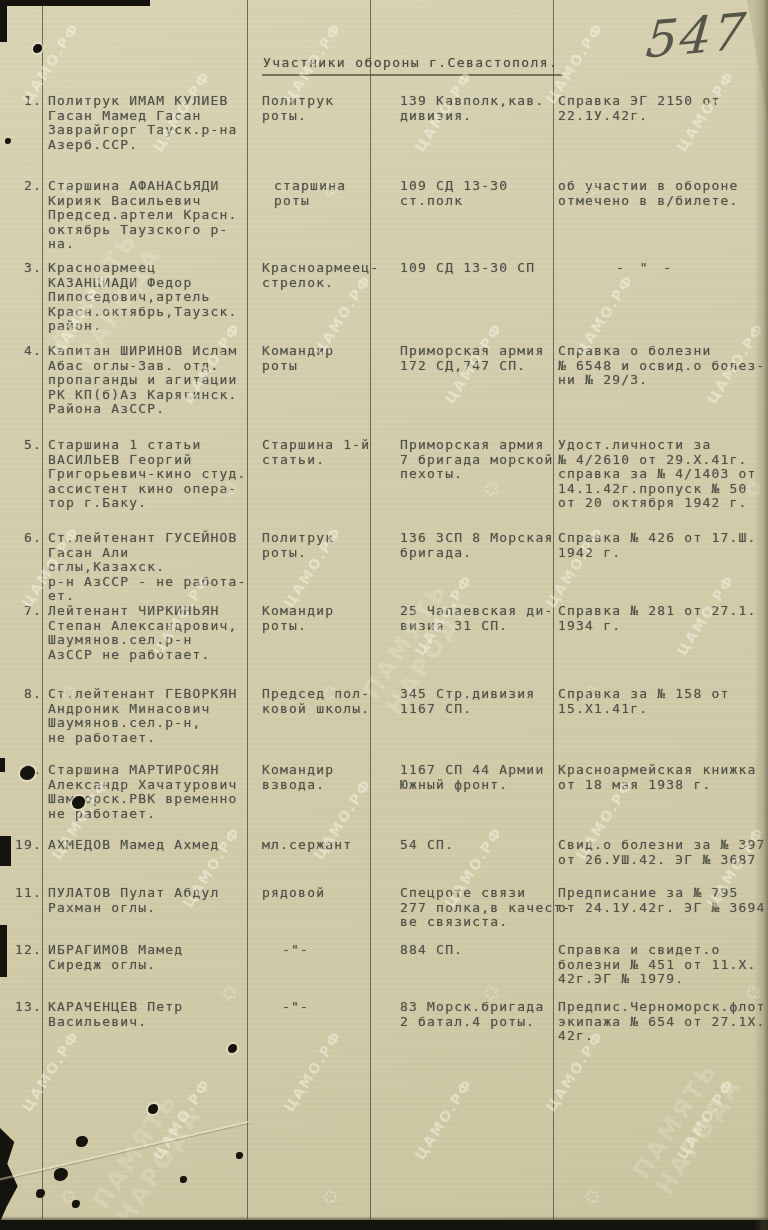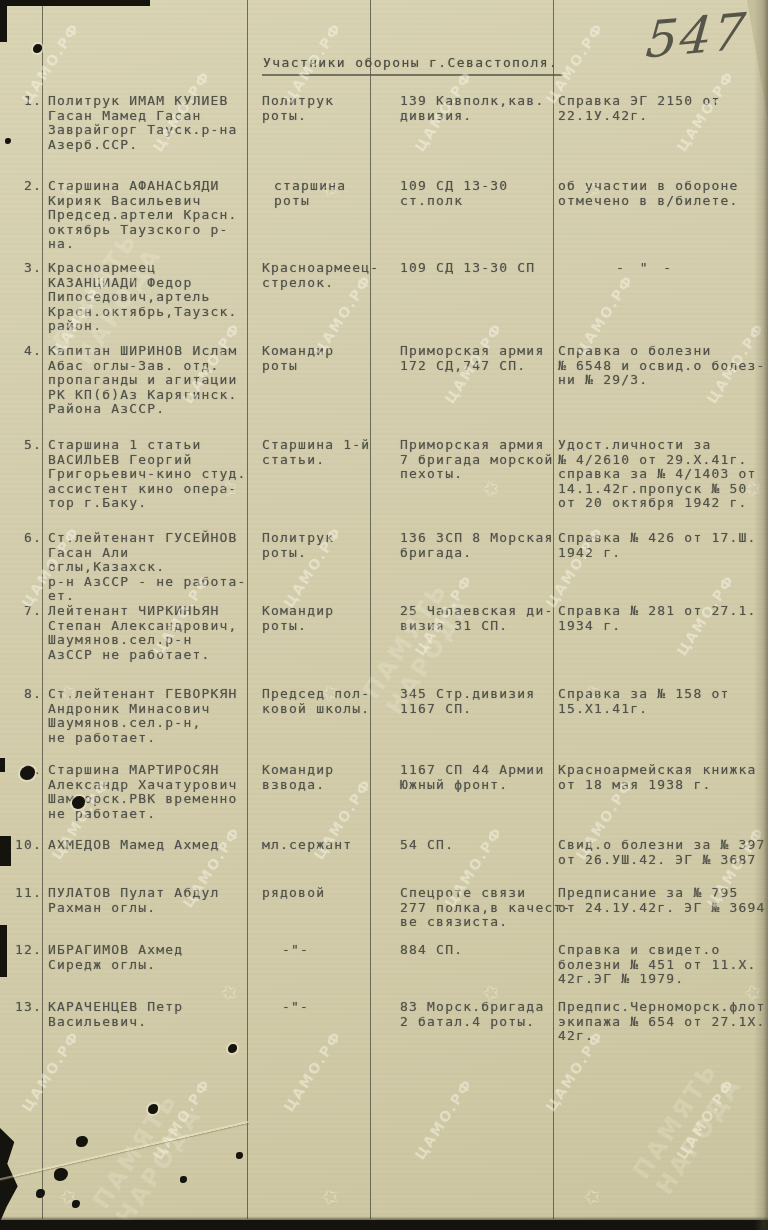--- a/index.html
+++ b/index.html
@@ -186,41 +186,41 @@
 Шамхорск.РВК временно
 не работает.</div>
     <div class="cell rank">Командир
 взвода.</div>
     <div class="cell unit">1167 СП 44 Армии
 Южный фронт.</div>
     <div class="cell docs">Красноармейская книжка
 от 18 мая 1938 г.</div>
   </div>
   <div class="row" style="top:838px">
-    <div class="cell num">10.</div>
+    <div class="cell num">19.</div>
     <div class="cell name">АХМЕДОВ Мамед Ахмед</div>
     <div class="cell rank">мл.сержант</div>
     <div class="cell unit">54 СП.</div>
     <div class="cell docs">Свид.о болезни за № 397
 от 26.УШ.42. ЭГ № 3687</div>
   </div>
   <div class="row" style="top:886px">
     <div class="cell num">11.</div>
     <div class="cell name">ПУЛАТОВ Пулат Абдул
 Рахман оглы.</div>
     <div class="cell rank">рядовой</div>
     <div class="cell unit">Спецроте связи
 277 полка,в качест-
 ве связиста.</div>
     <div class="cell docs">Предписание за № 795
 от 24.1У.42г. ЭГ № 3694</div>
   </div>
   <div class="row" style="top:943px">
     <div class="cell num">12.</div>
-    <div class="cell name">ИБРАГИМОВ Ахмед
+    <div class="cell name">ИБРАГИМОВ Мамед
 Сиредж оглы.</div>
     <div class="cell rank dash">-"-</div>
     <div class="cell unit">884 СП.</div>
     <div class="cell docs">Справка и свидет.о
 болезни № 451 от 11.Х.
 42г.ЭГ № 1979.</div>
   </div>
   <div class="row" style="top:1000px">
     <div class="cell num">13.</div>
     <div class="cell name">КАРАЧЕНЦЕВ Петр

